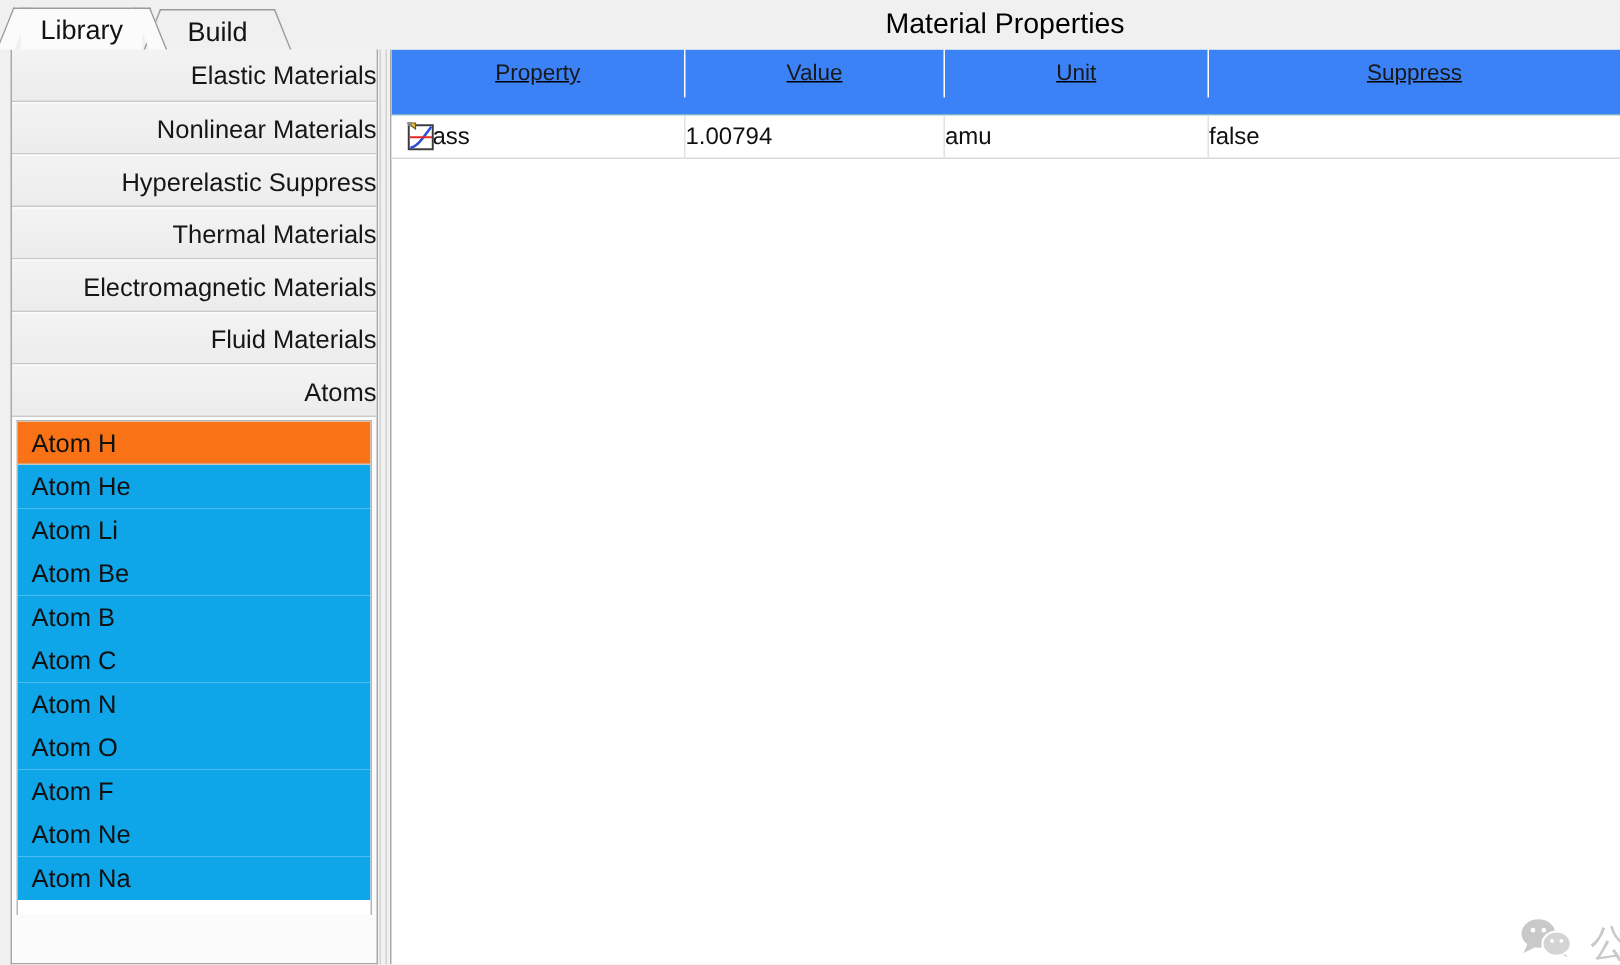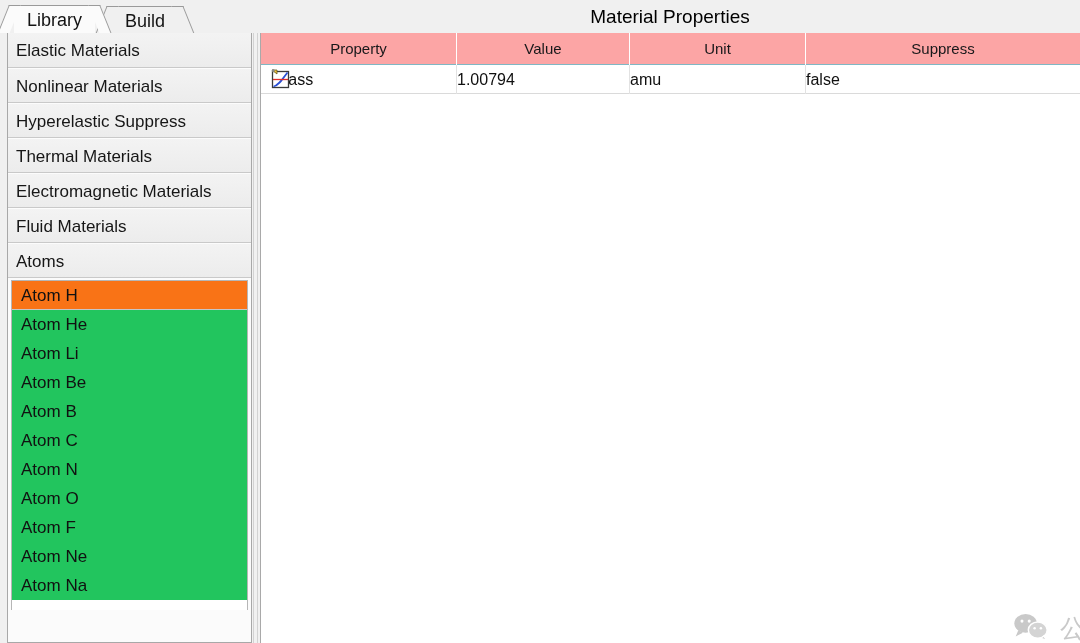--- a/index.html
+++ b/index.html
@@ -102,41 +102,42 @@
     position: relative;
     height: 35px;
     line-height: 35px;
     padding-left: 8px;
     font-size: 17px;
     color: #161616;
     background: linear-gradient(to bottom, #f3f3f3 0%, #ececec 100%);
     border-bottom: 1px solid #c9c9c9;
     border-top: 1px solid #fcfcfc;
     white-space: nowrap;
+    text-align: right;
   }
   .cat:first-child { border-top: none; }
 
   #atomlist {
     position: relative;
     margin: 2px 3px 0 3px;
     height: 330px;
     background: #ffffff;
     border: 1px solid #b6b6b6;
     border-bottom: none;
     overflow: hidden;
   }
 
   .atom {
     height: 29px;
     line-height: 29px;
     padding-left: 9px;
     font-size: 17px;
     color: #111111;
     white-space: nowrap;
-    background: #22c55e;
+    background: #0ea5e9;
   }
   .atom.selected {
     background: #f97316;
     border-bottom: 1px solid #c6c6c6;
   }
 
   
   #splitter {
     position: absolute;
     left: 252px; top: 33px;
@@ -156,23 +157,24 @@
     width: 820px; height: 610px;
     background: #ffffff;
     border-left: 1px solid #a9a9a9;
     overflow: hidden;
   }
 
   #table { width: 820px; }
 
   .hrow {
     display: flex;
-    height: 32px;
-    background: #fca5a5;
+    height: 44px;
+    background: #3b82f6;
     border-bottom: 1px solid #7fb7c4;
+    text-decoration: underline;
   }
   .hcell {
     height: 32px;
     line-height: 32px;
     text-align: center;
     font-size: 15px;
     color: #18181a;
     border-right: 1px solid #ffffff;
     white-space: nowrap;
     overflow: hidden;

